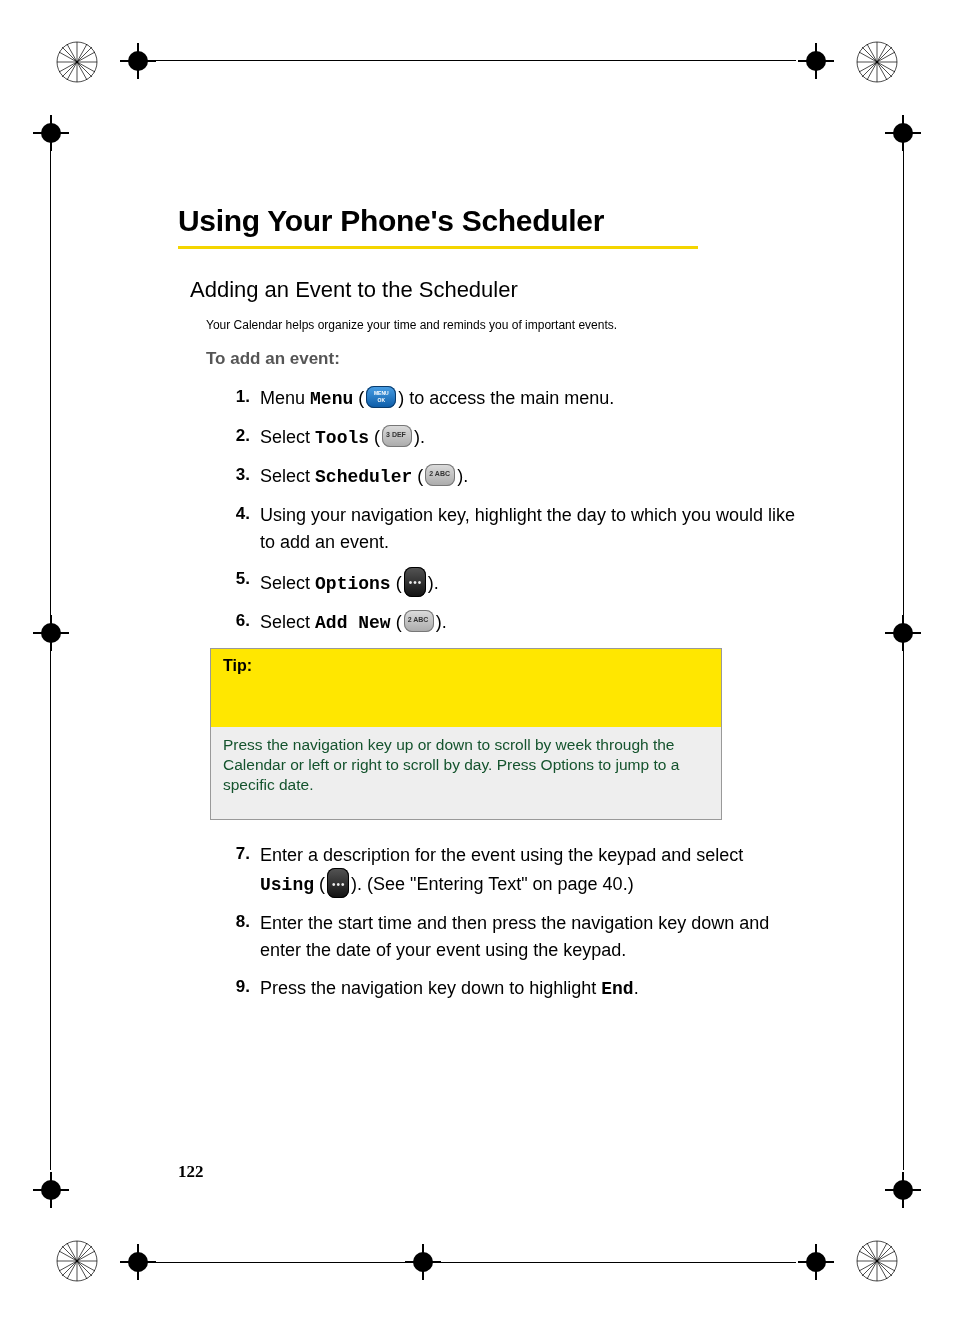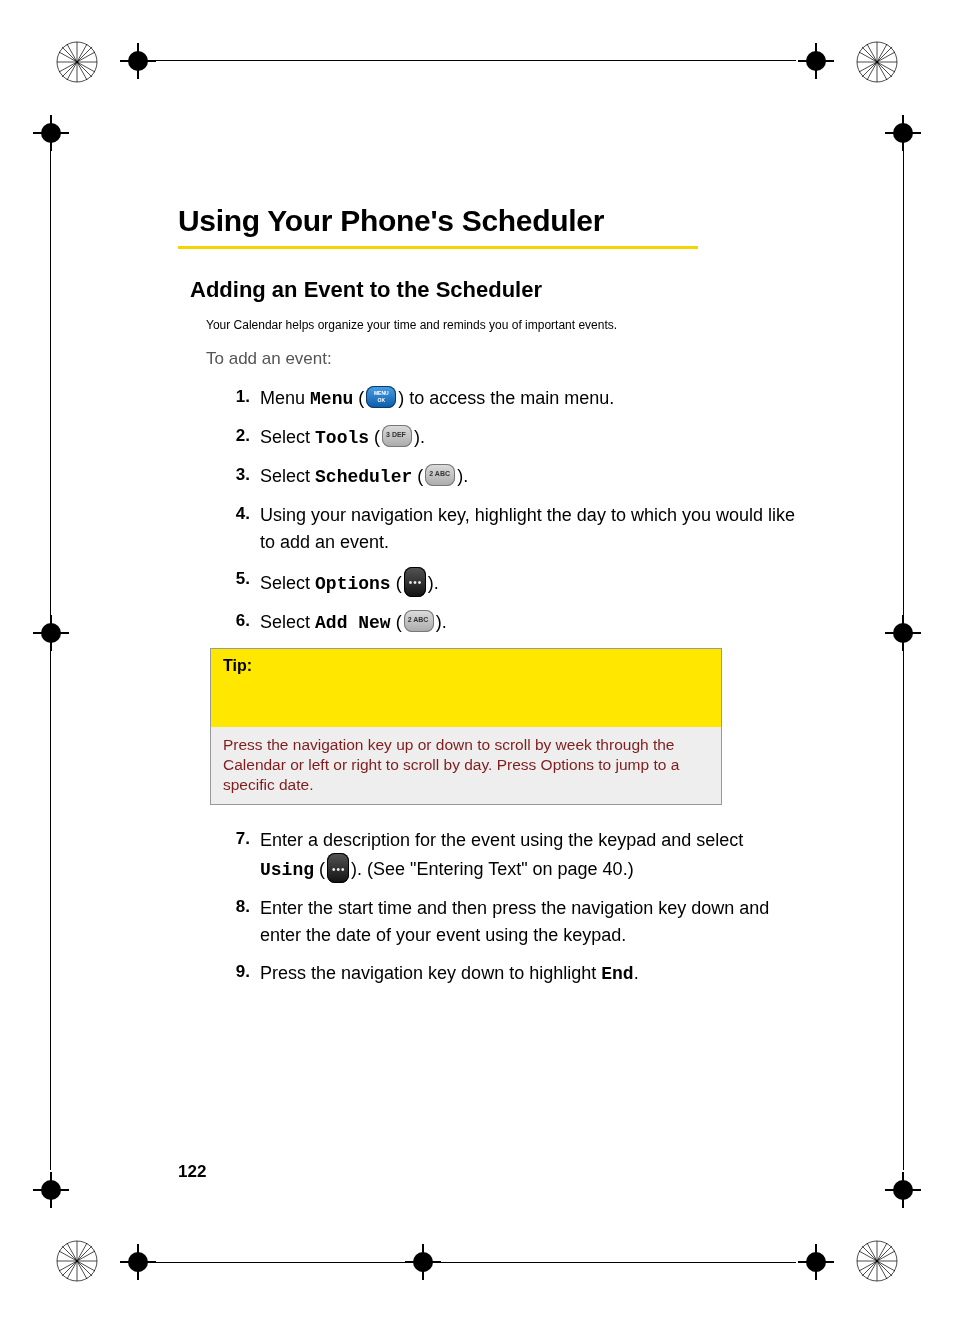--- a/index.html
+++ b/index.html
@@ -30,31 +30,31 @@
     background: #f4d500;
     border: none;
     margin: 0 0 28px 0;
     width: 520px;
   }
   .sub-section {
     margin-left: 12px;
   }
   .sub-title {
     font-size: 22px;
-    font-weight: 700;
+    font-weight: 400;
     margin: 0 0 14px 0;
   }
   .body-text {
     font-size: 12px;
     line-height: 1.35;
     margin: 0 10px 16px 16px;
   }
   .instruct {
     font-size: 17px;
-    font-weight: 400;
+    font-weight: 700;
     color: #555;
     margin: 0 0 16px 16px;
   }
   ol.steps {
     list-style: none;
     margin: 0 0 0 16px;
     padding: 0;
   }
   ol.steps > li {
     display: flex;
@@ -142,32 +142,33 @@
     background: #ffe700;
     font-weight: 700;
     font-size: 16px;
     padding: 8px 10px 0 12px;
   }
   .tip-text {
     flex: 1 1 auto;
     background: #eee;
     font-size: 15.5px;
     line-height: 1.3;
-    padding: 8px 12px 9px 12px;
-    color: #7f1d1d;
+    padding: 8px 12px 24px 12px;
+    color: #14532d;
   }
 
   .footer {
     position: absolute;
     left: 178px;
     top: 1162px;
     width: 620px;
     display: flex;
     font-size: 17px;
     font-weight: 700;
+    font-family: Liberation Serif, serif;
   }
   .footer .pg { width: 118px; }
   .footer .sec { }
 
   
   .reg {
     position: absolute;
     width: 36px;
     height: 36px;
   }

